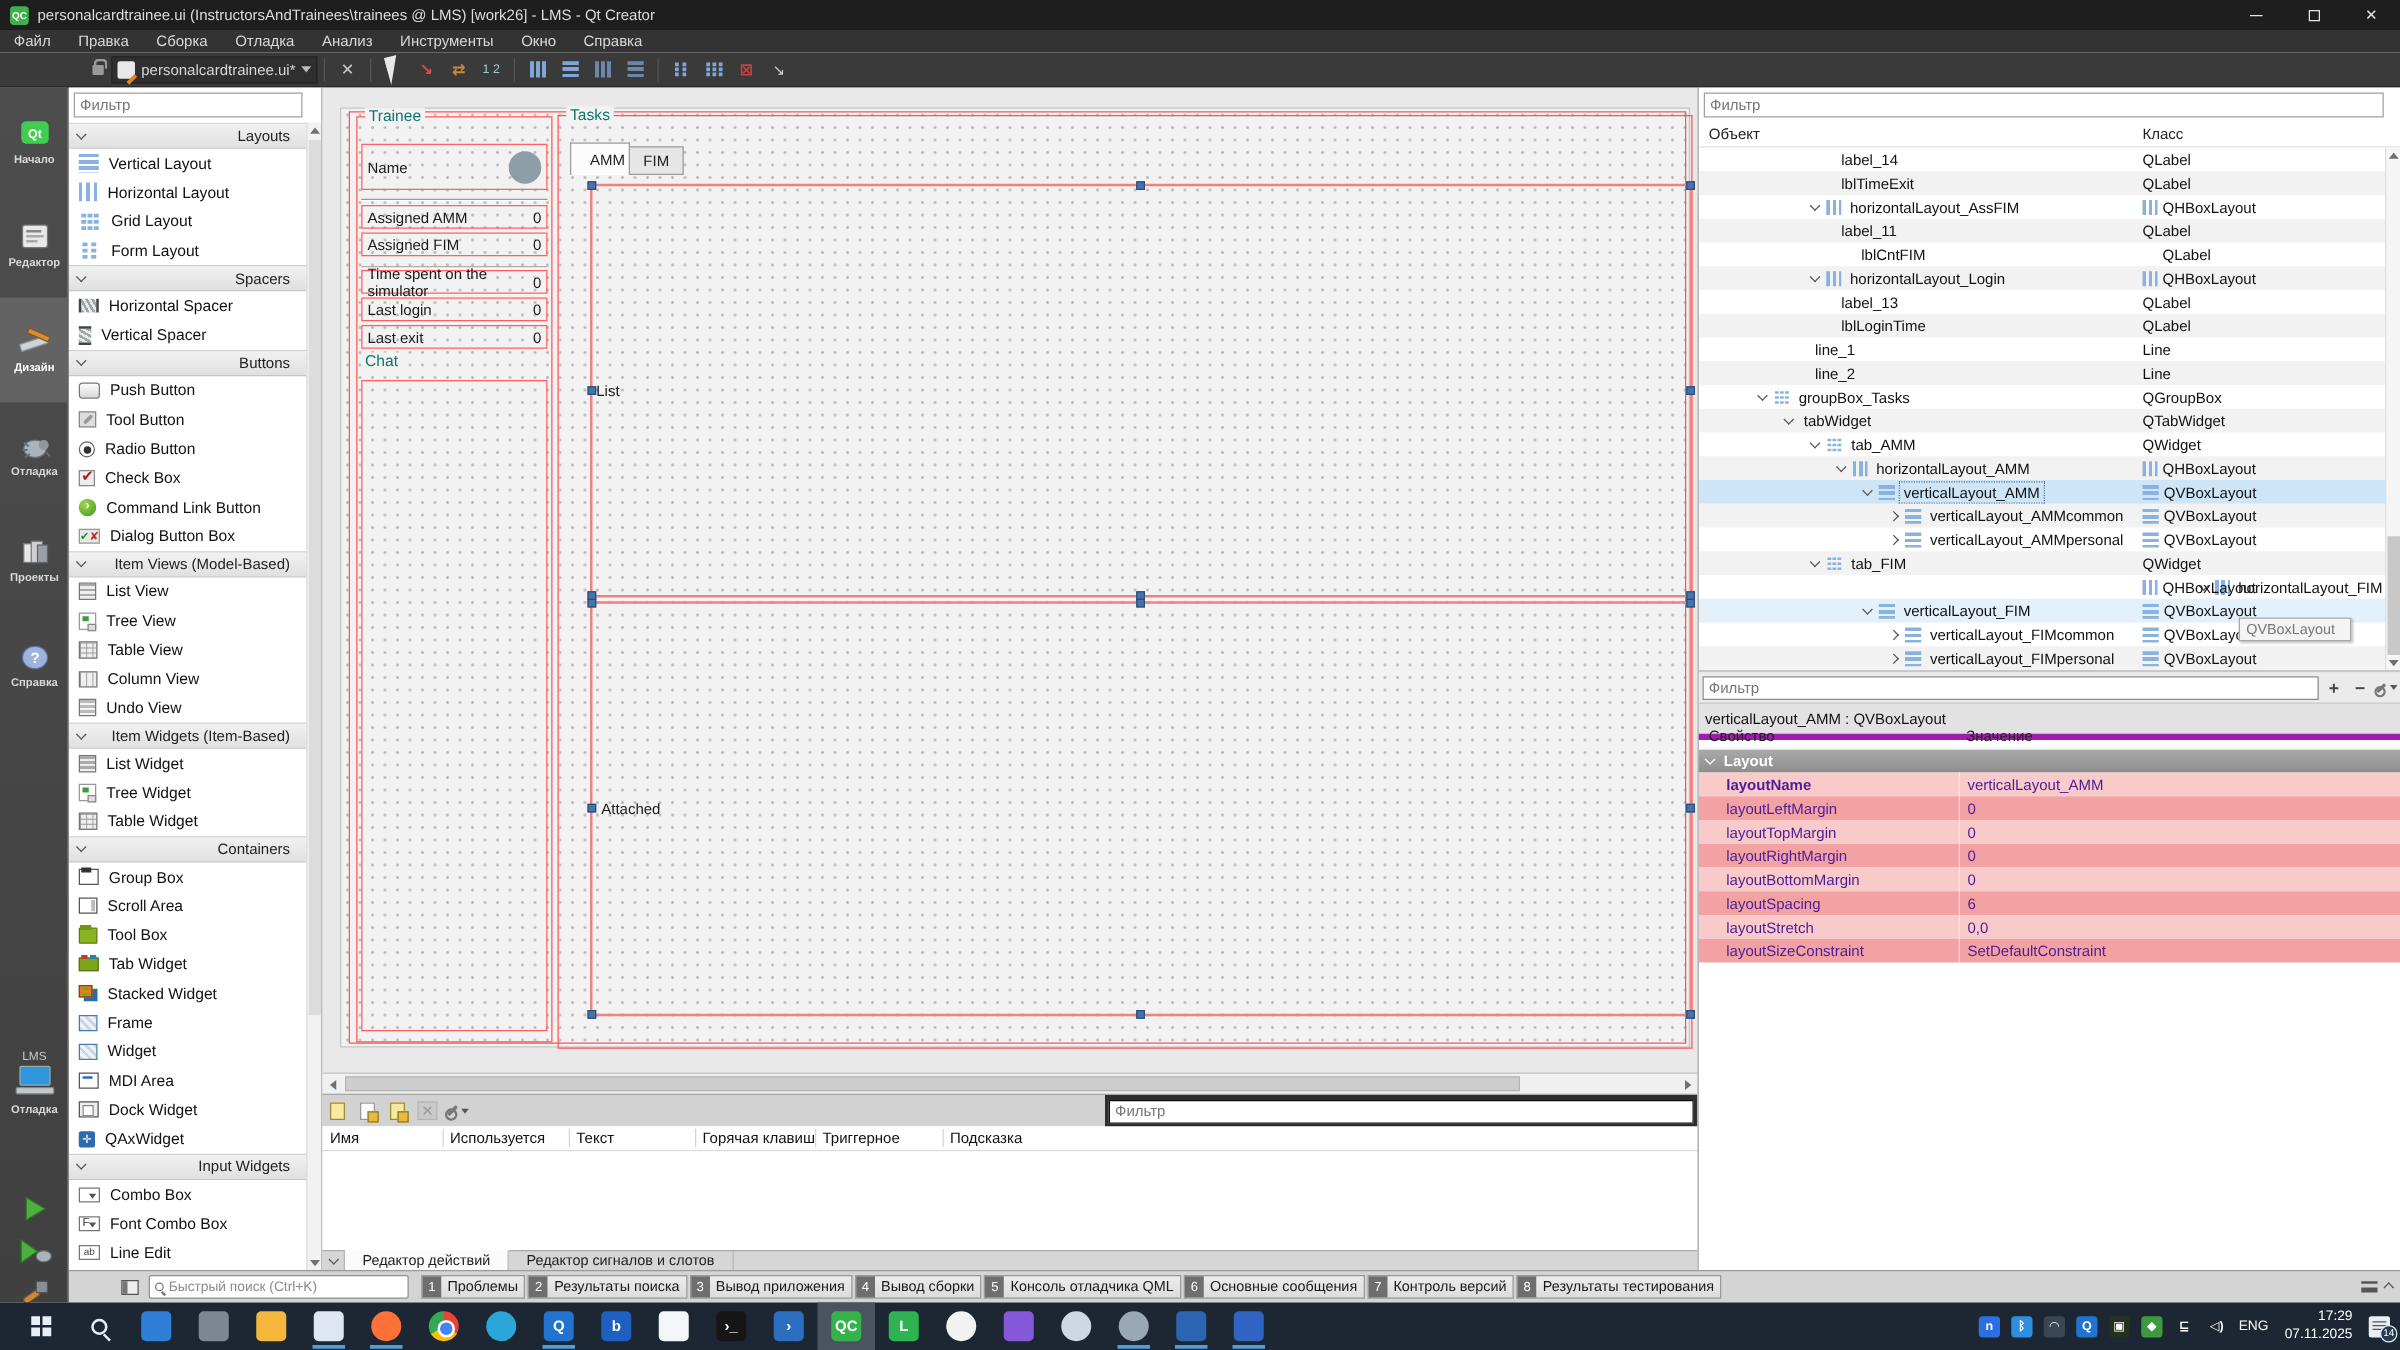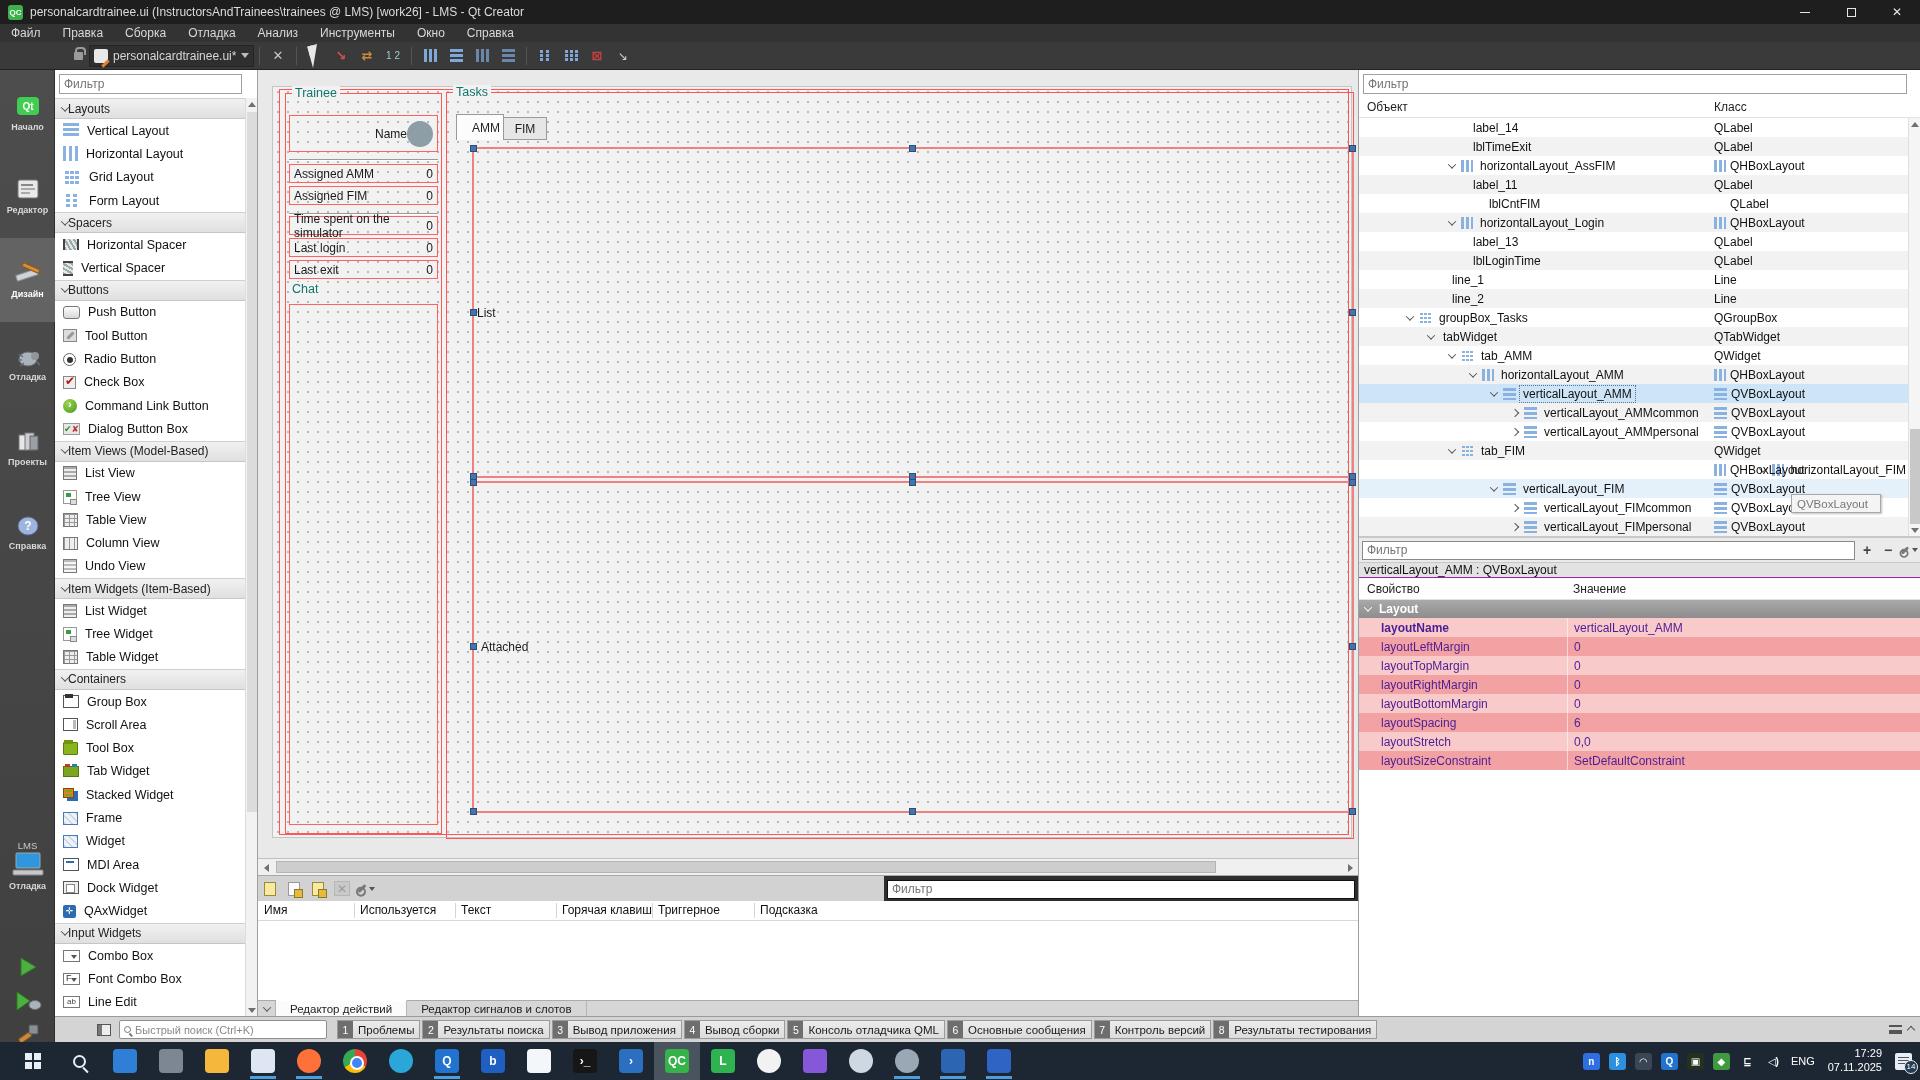--- a/index.html
+++ b/index.html
@@ -66,21 +66,21 @@
   .runbtns{position:absolute;left:0;top:885px;width:55px;display:flex;flex-direction:column;align-items:center;gap:10px;}
 
   
   .widgetbox{position:absolute;left:55px;top:70px;width:203px;height:946px;background:#ffffff;
     border-right:1px solid #9f9f9f;overflow:hidden;}
   .wb-filter{position:absolute;left:4px;top:4px;width:183px;height:20px;border:1px solid #a0a0a0;
     font-size:12px;padding:0 4px;color:#333;background:#fff;outline:none;font-family:inherit;}
   .wb-list{position:absolute;left:0;top:28px;width:191px;bottom:0;overflow:hidden;}
   .wb-section{height:21px;background:linear-gradient(#f1f1f1,#e0e0e0);border-top:1px solid #cfcfcf;
     border-bottom:1px solid #c6c6c6;display:flex;align-items:center;font-size:12px;color:#222;position:relative;}
-  .wb-sec-label{flex:1;text-align:left;padding-right:14px;white-space:nowrap;overflow:hidden;}
+  .wb-sec-label{flex:1;text-align:right;padding-right:14px;white-space:nowrap;overflow:hidden;}
   .wb-item{height:23.3px;display:flex;align-items:center;font-size:12.5px;color:#111;padding-left:8px;gap:8px;}
   .wb-scroll{position:absolute;right:0;top:28px;width:12px;bottom:0;background:#f2f2f2;border-left:1px solid #dcdcdc;}
   .sb-arrow{width:12px;height:12px;display:flex;align-items:center;justify-content:center;}
   .tri-up{width:0;height:0;border-left:4px solid transparent;border-right:4px solid transparent;border-bottom:5px solid #707070;}
   .tri-down{width:0;height:0;border-left:4px solid transparent;border-right:4px solid transparent;border-top:5px solid #707070;}
   .tri-left{width:0;height:0;border-top:4px solid transparent;border-bottom:4px solid transparent;border-right:5px solid #707070;}
   .tri-right{width:0;height:0;border-top:4px solid transparent;border-bottom:4px solid transparent;border-left:5px solid #707070;}
   .chev{display:inline-block;width:6px;height:6px;border-right:1.6px solid #555;border-bottom:1.6px solid #555;}
   .chev.down{transform:rotate(45deg) translate(-1px,-1px);}
   .chev.right{transform:rotate(-45deg);}
@@ -221,22 +221,22 @@
   .mini.grid::before{content:"";position:absolute;left:1px;top:1px;width:3px;height:2px;background:#89b2e0;
     box-shadow:4px 0 #89b2e0,8px 0 #89b2e0,0 4px #89b2e0,4px 4px #89b2e0,8px 4px #89b2e0,0 8px #89b2e0,4px 8px #89b2e0,8px 8px #89b2e0;}
   .tree-scroll{position:absolute;right:0;top:48px;width:12px;height:418px;background:#f5f5f5;border-left:1px solid #e0e0e0;}
   .ts-thumb{position:absolute;left:1px;top:311px;width:10px;height:95px;background:#c8c8c8;}
   .tooltip{position:absolute;left:432px;top:424px;width:90px;height:19px;background:#f4f4f4;border:1px solid #a8a8a8;
     font-size:11.5px;color:#777;display:flex;align-items:center;padding:0 5px;box-shadow:1px 1px 2px rgba(0,0,0,.25);z-index:5;}
   .rp-split{position:absolute;left:0;top:466px;width:562px;height:2px;background:#c8c8c8;}
   .prop-filter-row{position:absolute;left:0;top:468px;width:562px;height:24px;background:#ebebeb;display:flex;align-items:center;padding:2px 3px;gap:3px;}
   .prop-filter{flex:1;height:19px;border:1px solid #8a8a8a;background:#fff;font-size:12px;padding:0 4px;color:#333;outline:none;font-family:inherit;}
   .pf-btn{width:18px;height:18px;display:flex;align-items:center;justify-content:center;color:#444;font-size:14px;font-weight:bold;}
-  .prop-caption{position:absolute;left:0;top:492px;width:562px;height:16px;background:#e2e2e2;border-top:1px solid #c8c8c8;
-    border-bottom:1px solid #a21caf;font-size:12px;color:#111;display:flex;align-items:center;padding:0 5px;}
+  .prop-caption{position:absolute;left:0;top:492px;width:562px;height:30px;background:#e2e2e2;border-top:1px solid #c8c8c8;
+    border-bottom:5px solid #a21caf;font-size:12px;color:#111;display:flex;align-items:center;padding:0 5px;}
   .prop-cols{position:absolute;left:0;top:510px;width:562px;height:20px;font-size:12px;color:#222;border-bottom:1px solid #e0e0e0;}
   .prop-section{position:absolute;left:0;top:530px;width:562px;height:18px;background:linear-gradient(#a9a9a9,#8d8d8d);
     color:#fff;font-size:12px;font-weight:bold;display:flex;align-items:center;gap:8px;padding-left:6px;}
   .prop-section .chev{border-color:#fff;}
   .prop-rows{position:absolute;left:0;top:548px;width:562px;}
   .prow{height:19px;display:flex;font-size:12px;color:#4c1d95;align-items:center;position:relative;}
   .prow.light{background:#f8caca;} .prow.dark{background:#f2a2a2;}
   .p-name{padding-left:22px;width:208px;flex:none;}
   .p-name.bold{font-weight:bold;}
   .p-val{border-left:1px solid rgba(255,255,255,.55);padding-left:6px;flex:1;height:100%;display:flex;align-items:center;}
@@ -611,21 +611,21 @@
   </div>
 </div>
 
 <div class="center">
   <div class="canvas">
     <div class="form">
       <div class="outer-red"></div>
 
       <div class="gbox" style="left:12px;top:6px;width:157px;height:741px;">
         <span class="gbox-title">Trainee</span>
-        <div class="redrow" style="left:3px;top:21px;width:149px;height:37px;justify-content:flex-end;">
+        <div class="redrow" style="left:3px;top:21px;width:149px;height:37px;">
           <span>Name</span>
           <span class="name-circle"></span>
         </div>
         <div class="form-hr" style="left:3px;top:65px;width:149px;"></div>
         <div>
             <div class="redrow" style="left: 3px; top: 70px; width: 149px; height: 19px;">
               <span>Assigned AMM</span>
               <span>0</span>
             </div>
             <div class="redrow" style="left: 3px; top: 92px; width: 149px; height: 19px;">

